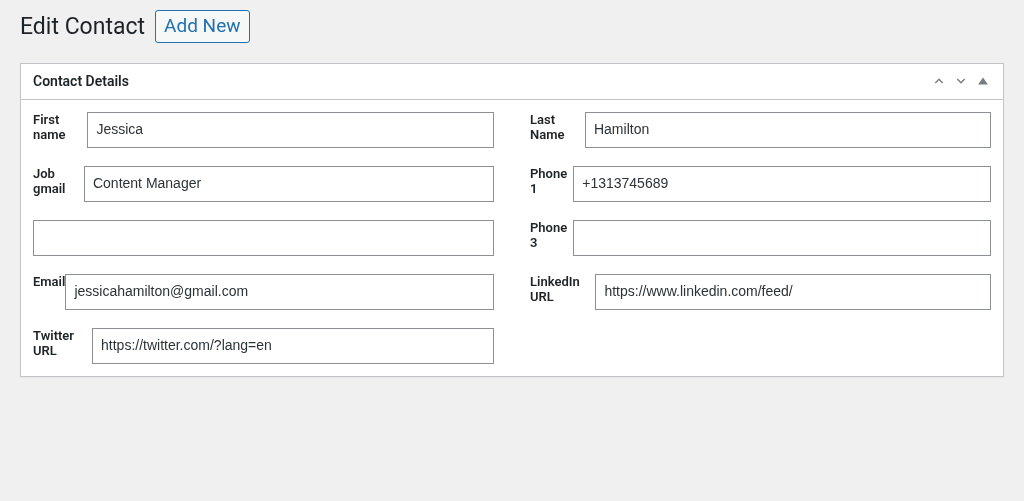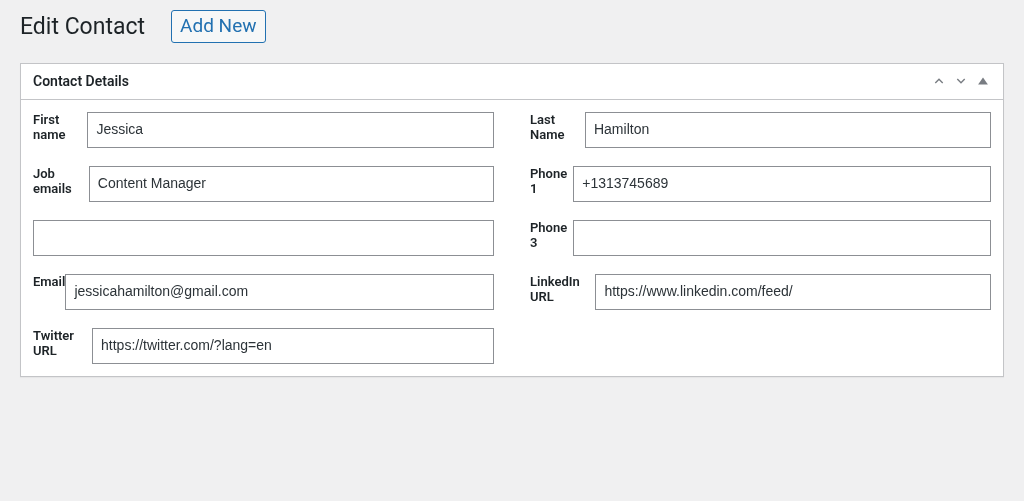--- a/index.html
+++ b/index.html
@@ -12,21 +12,21 @@
       background: #f0f0f1;
       color: #1d2327;
       font-size: 13px;
     }
     .wrap {
       padding: 10px 20px 0 20px;
     }
     .page-header {
       display: flex;
       align-items: center;
-      gap: 26px;
+      gap: 10px;
       margin-bottom: 20px;
     }
     .page-title {
       font-size: 23px;
       font-weight: 400;
       color: #1d2327;
     }
     .add-new-btn {
       display: inline-block;
       padding: 4px 8px;
@@ -154,21 +154,21 @@
           <label class="field-label">First name</label>
           <input type="text" class="field-input" value="Jessica" style="">
         </div>
 
         <div class="field">
           <label class="field-label">Last Name</label>
           <input type="text" class="field-input" value="Hamilton" style="">
         </div>
 
         <div class="field">
-          <label class="field-label">Job emails</label>
+          <label class="field-label">Job gmail</label>
           <input type="text" class="field-input" value="Content Manager" style="">
         </div>
 
         <div class="field">
           <label class="field-label">Phone 1</label>
           <input type="text" class="field-input" value="+1313745689" style="">
         </div>
 
         <div class="field">
           <input type="text" class="field-input" value="" style="">

